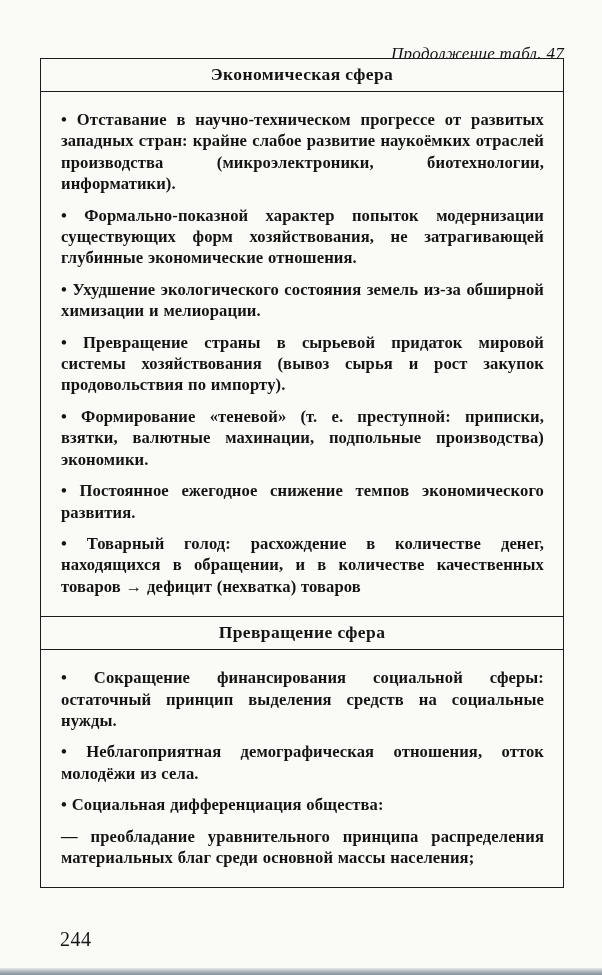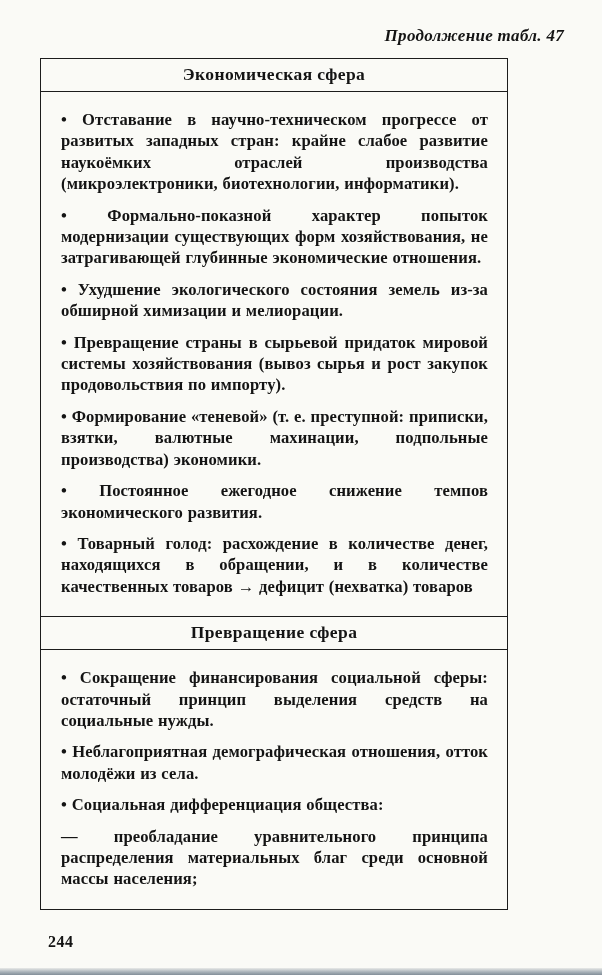--- a/index.html
+++ b/index.html
@@ -10,32 +10,32 @@
     width: 602px;
     height: 975px;
     position: relative;
     overflow: hidden;
     background: #fafaf6;
     color: #141414;
     font-family: "Liberation Serif", "DejaVu Serif", serif;
   }
   .running-head {
     position: absolute;
-    top: 26px;
+    top: 44px;
     right: 38px;
     font-style: italic;
-    font-weight: bold;
+    font-weight: normal;
     font-size: 17px;
     letter-spacing: 0.3px;
   }
   .ruled-table {
     position: absolute;
     left: 40px;
     top: 58px;
-    width: 468px;
+    width: 524px;
     border: 1.5px solid #1c1c1c;
     background: #fafaf6;
     box-sizing: border-box;
   }
   .section-title {
     text-align: center;
     font-weight: bold;
     font-size: 17.5px;
     padding: 5px 4px 6px 4px;
     border-bottom: 1.5px solid #1c1c1c;
@@ -53,24 +53,24 @@
     border-bottom: 1.5px solid #1c1c1c;
   }
   .section-body.last {
     border-bottom: none;
   }
   .item {
     margin: 10px;
   }
   .page-number {
     position: absolute;
-    left: 48px;
+    left: 60px;
     bottom: 24px;
-    font-size: 16px;
-    font-weight: 700;
+    font-size: 20px;
+    font-weight: 400;
     letter-spacing: 0.5px;
   }
   .scan-edge {
     position: absolute;
     left: 0;
     right: 0;
     bottom: 0;
     height: 7px;
     background: linear-gradient(to bottom, #e9eae8 0%, #aab3ba 55%, #828e98 100%);
   }

